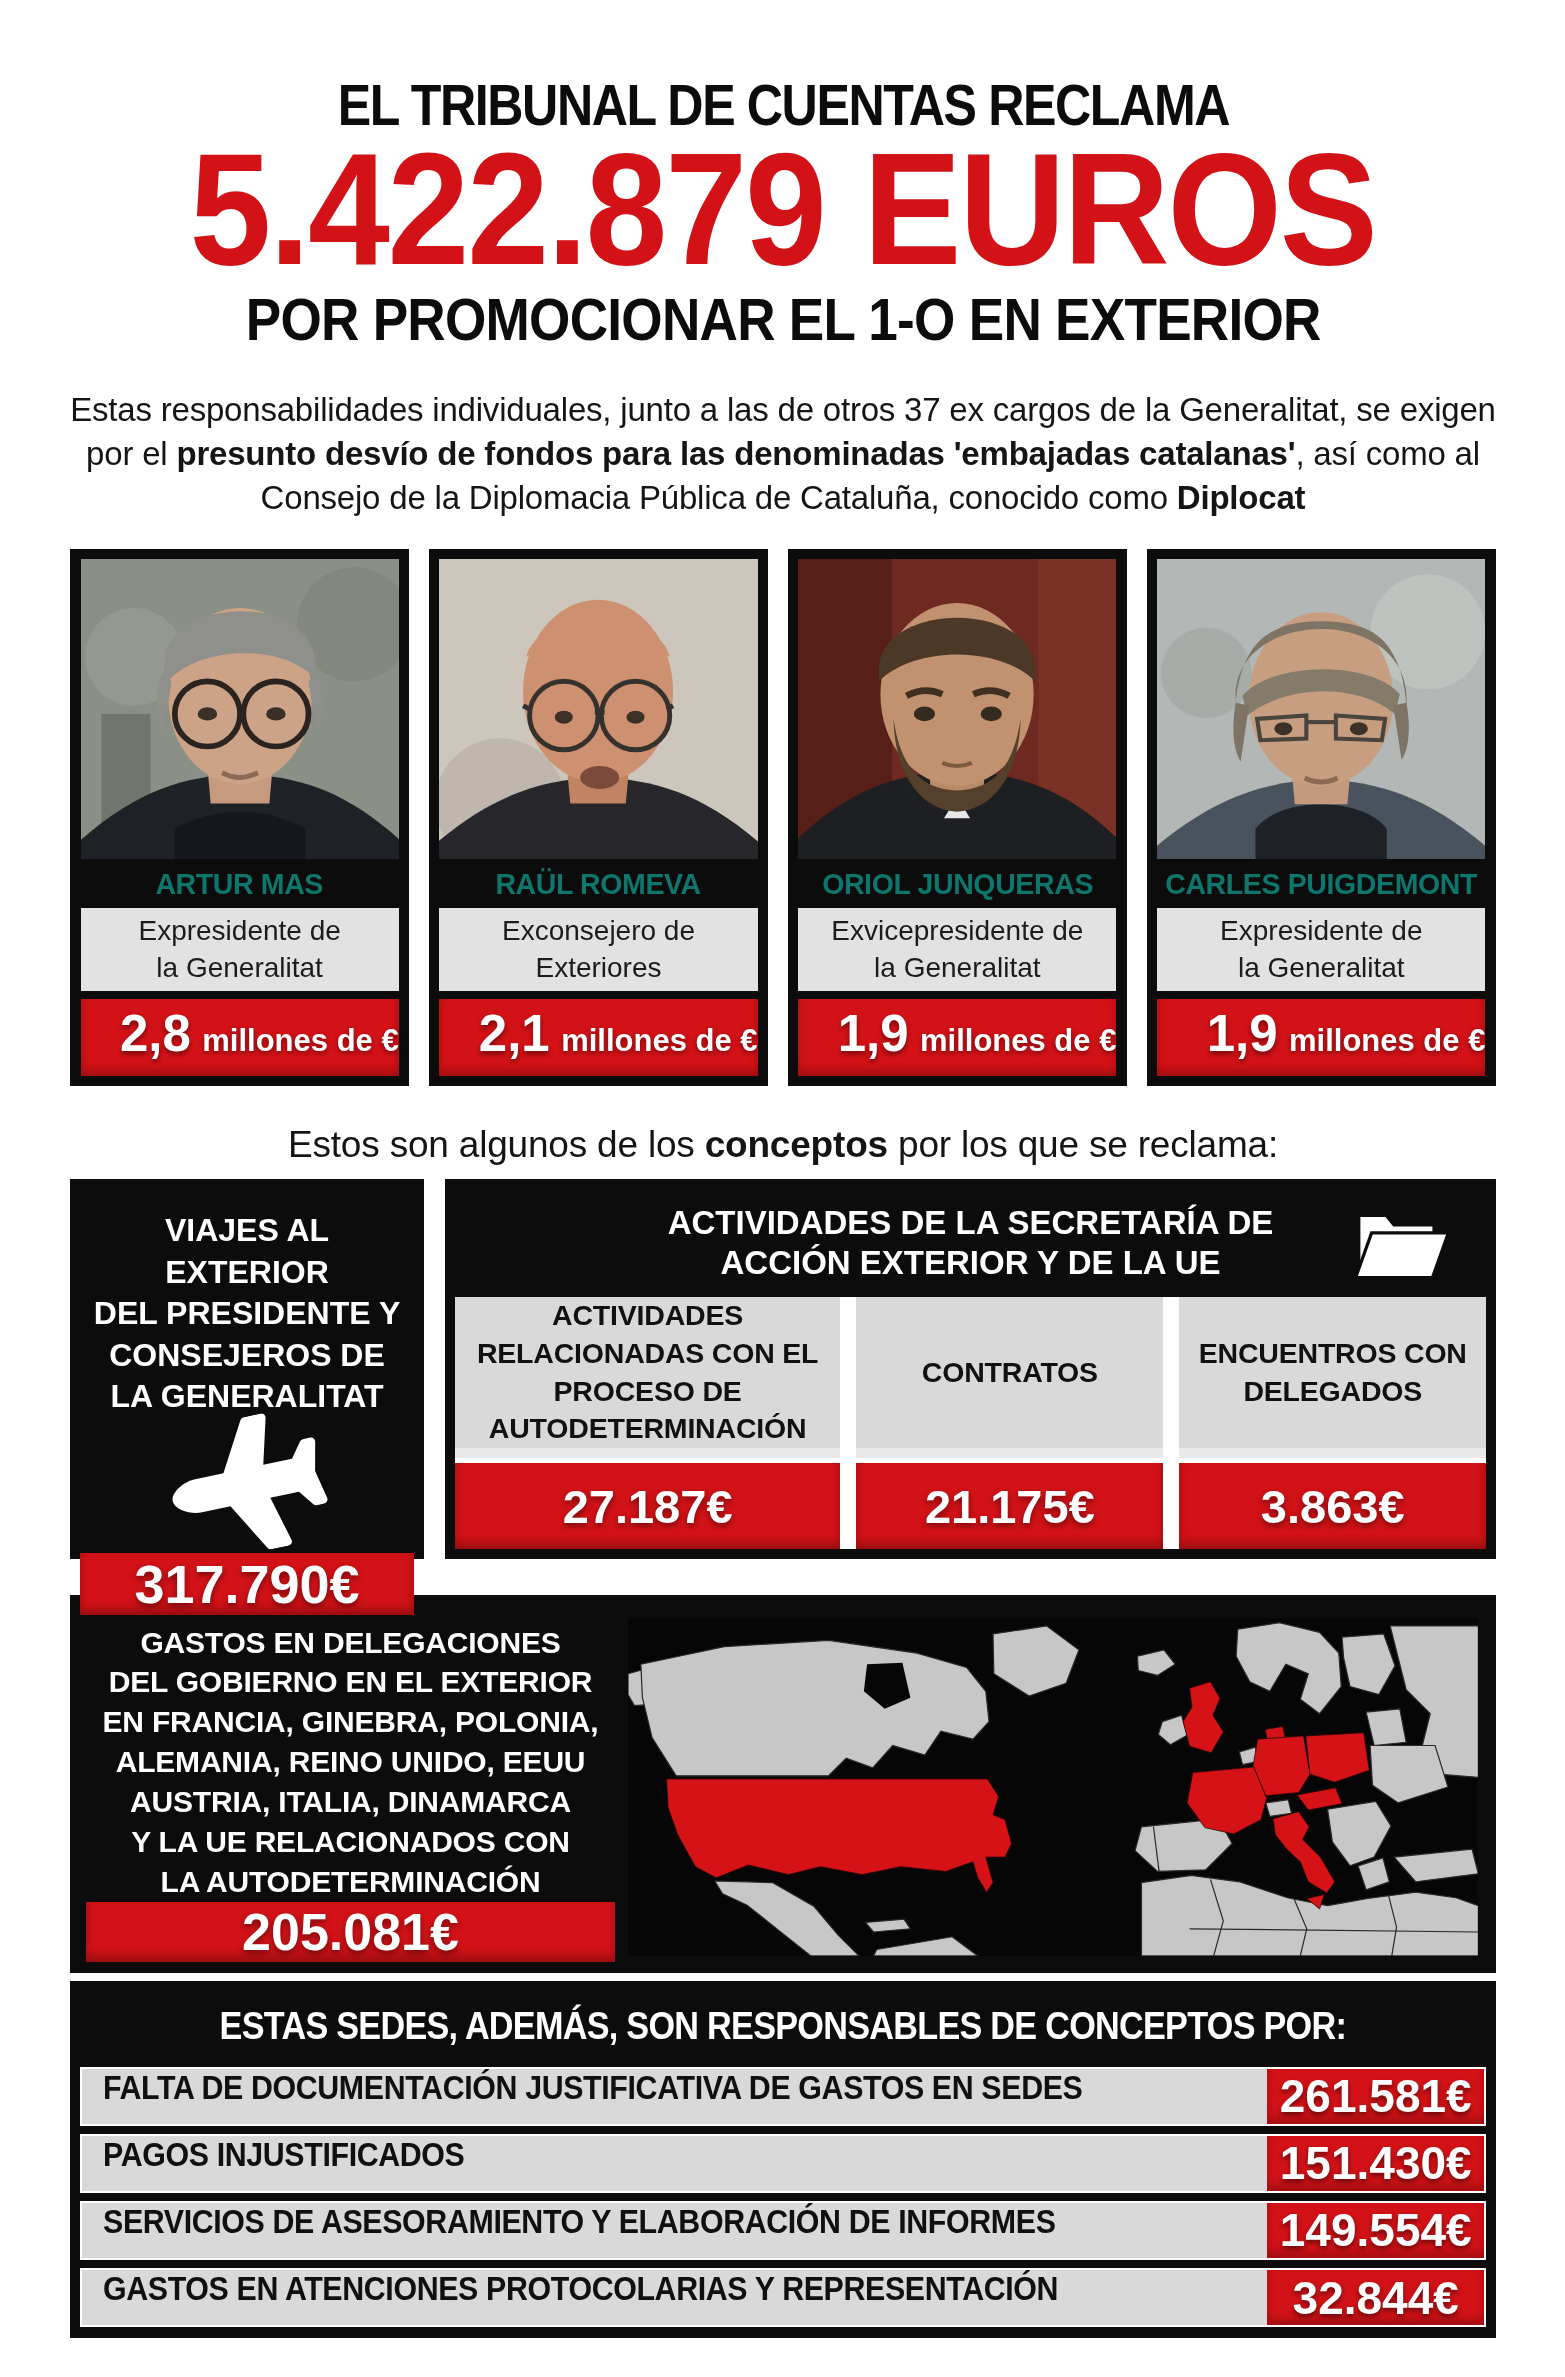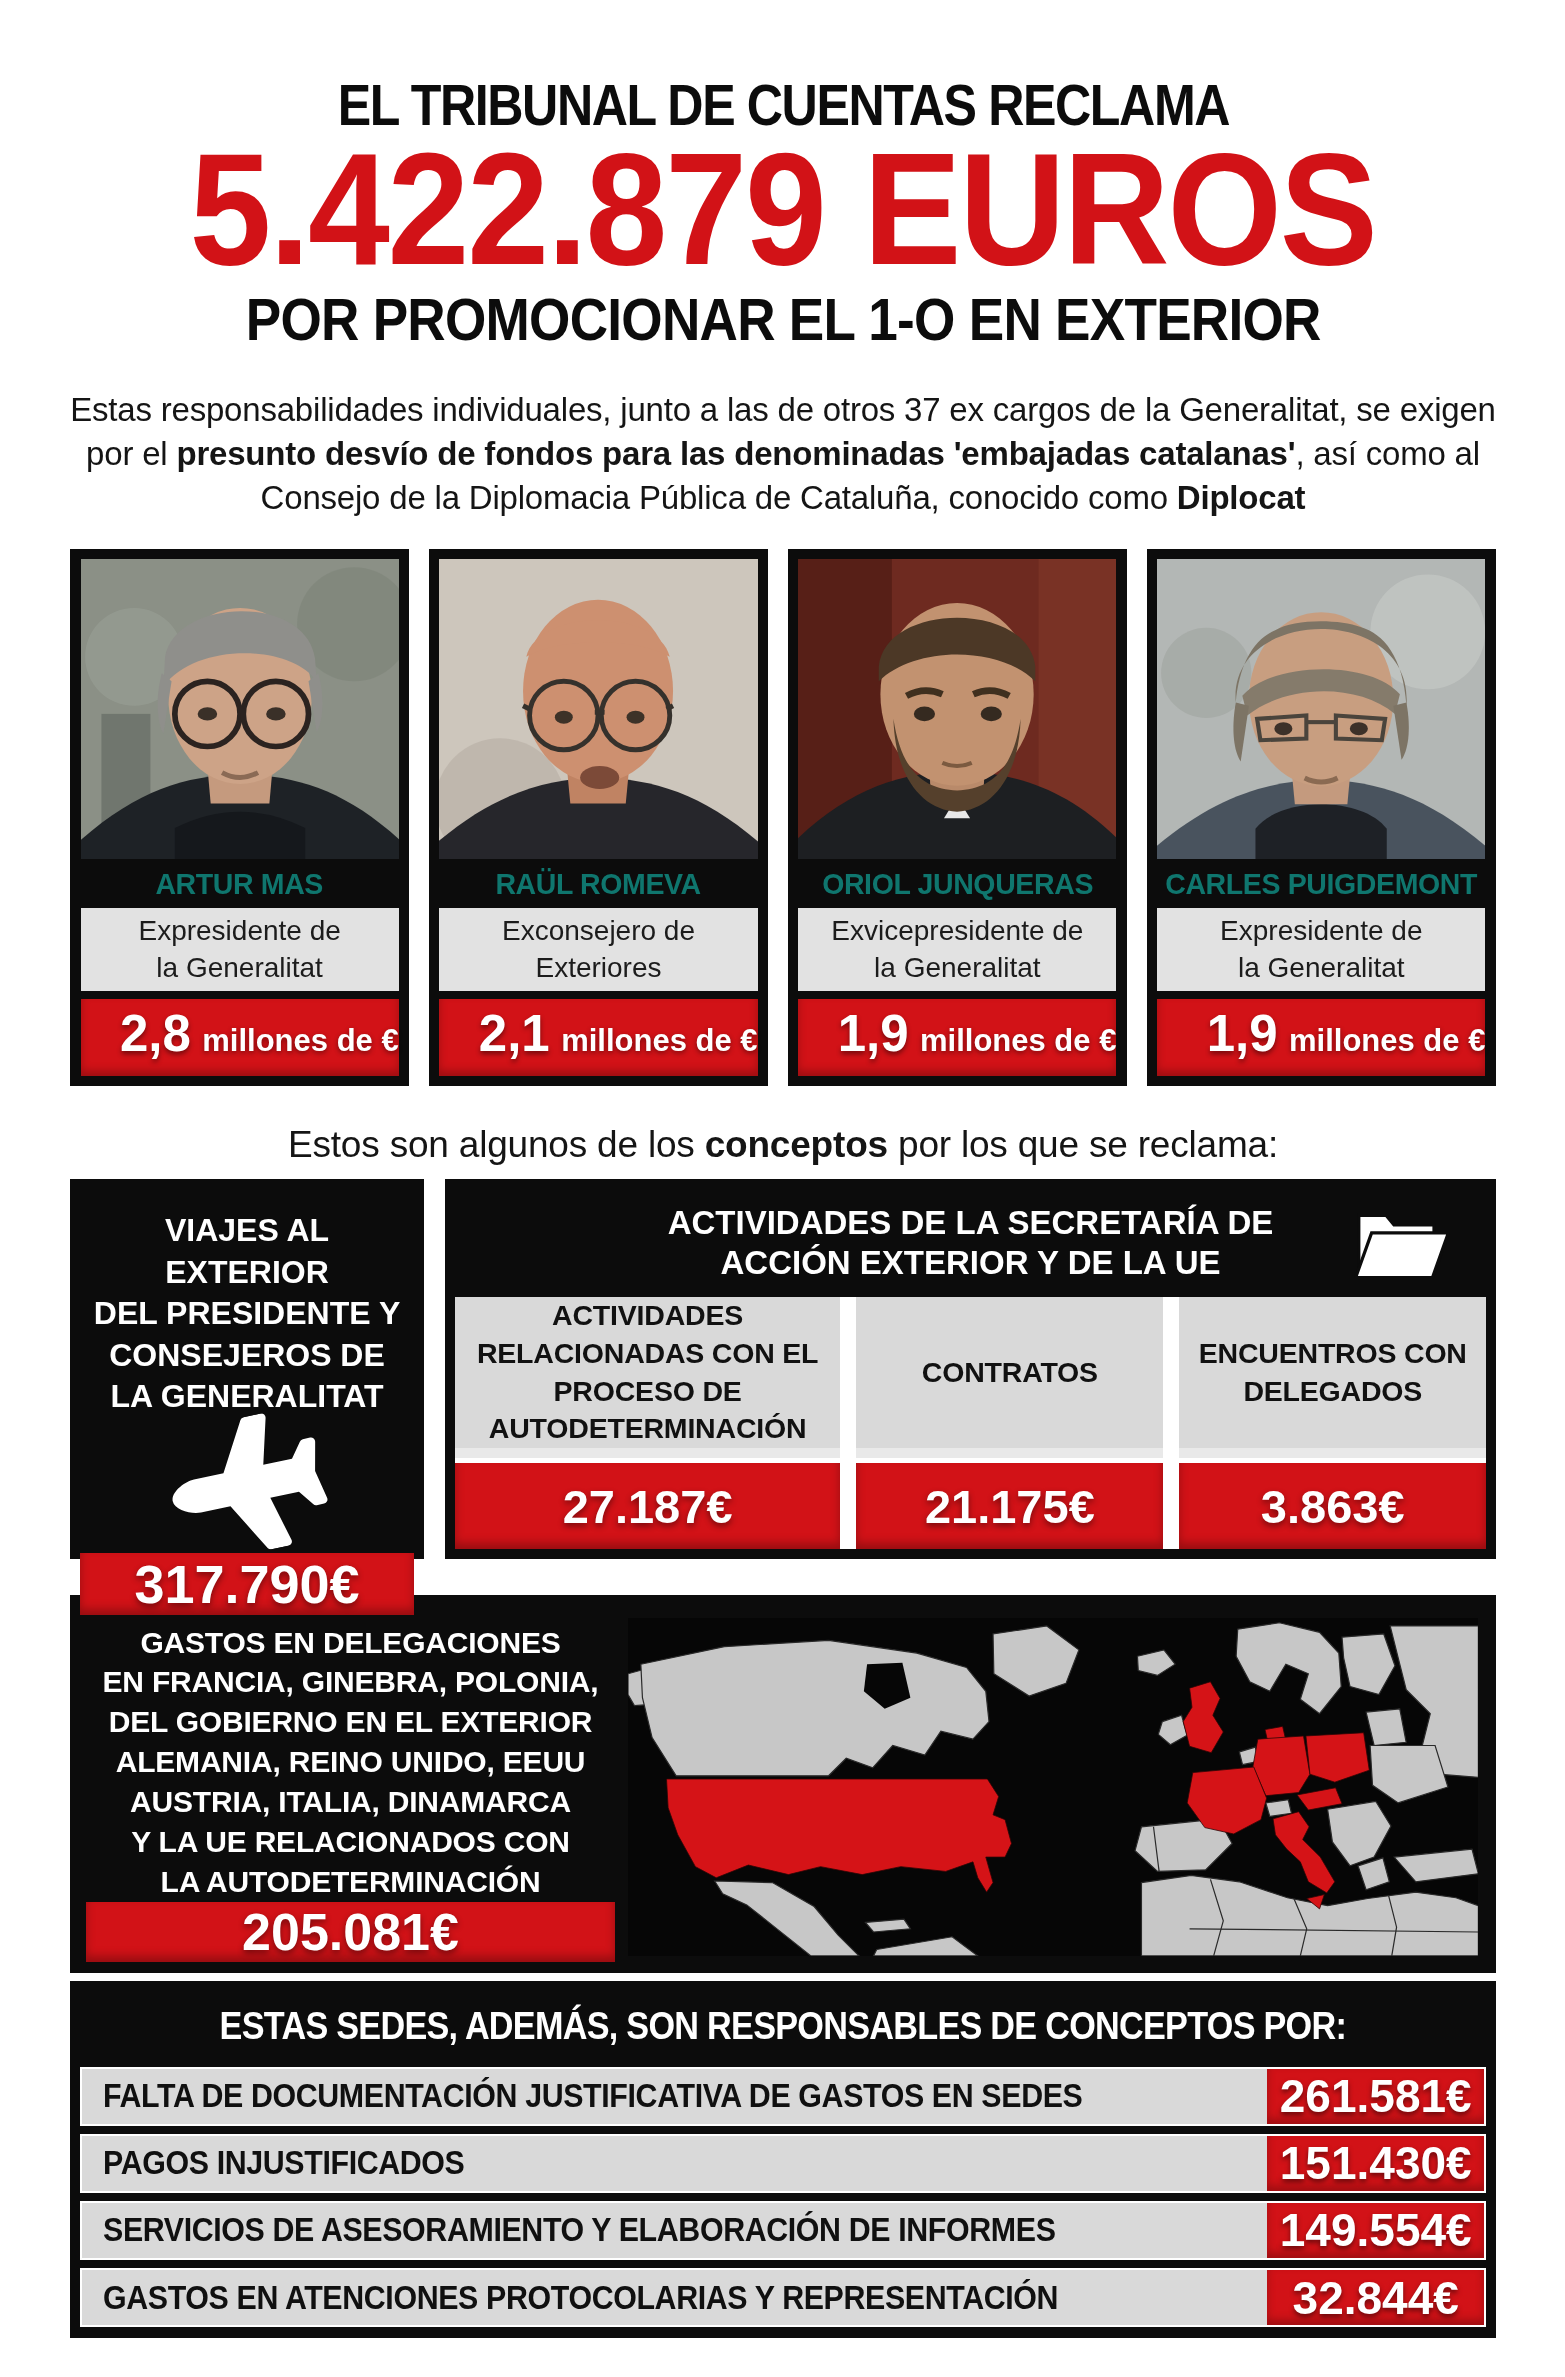--- a/index.html
+++ b/index.html
@@ -71,21 +71,21 @@
   .map-title{flex:1;color:#fff;font-weight:700;font-size:30px;line-height:1.33;text-align:center;padding-top:11.4px;letter-spacing:-0.2px;}
   .map-left .band-red{height:83px;font-size:52px;text-shadow:0 3.3px 6.5px rgba(0,0,0,.45);}
   .map-area{flex:1;padding:6.5px 1.6px 1.6px 13px;}
   .map-area svg{display:block;width:100%;height:100%;}
 
   
   .sedes{width:1426px;margin:8.2px auto 0;background:var(--ink);padding:13px 9.8px 11.4px;}
   .sedes-hdr{height:64px;display:flex;align-items:center;justify-content:center;color:#fff;font-weight:700;font-size:38px;letter-spacing:-0.8px;}
   .sedes-hdr span{display:inline-block;transform:scaleX(.9);white-space:nowrap;}
   .srow{display:flex;height:59px;margin-top:8.2px;border:2.4px solid #fff;}
-  .srow-label{flex:1;background:var(--col-gray);display:flex;align-items:center;padding-left:21px;font-weight:700;font-size:33px;color:#101010;overflow:hidden;}
+  .srow-label{flex:1;background:var(--col-gray);display:flex;padding-left:21px;font-weight:700;font-size:33px;color:#101010;overflow:hidden;}
   .srow-label span{display:inline-block;transform:scaleX(.92);transform-origin:left center;white-space:nowrap;letter-spacing:-0.4px;}
   .srow-amount{width:217px;background:var(--red);display:flex;align-items:center;justify-content:center;color:#fff;font-weight:700;font-size:46px;text-shadow:0 3.3px 5.7px rgba(0,0,0,.5);box-shadow:inset 0 -4.9px 8.2px rgba(0,0,0,.25);}
 
   
   .footer{margin-top:28px;text-align:center;font-weight:700;font-size:46px;letter-spacing:-0.8px;}
   .footer .press{color:#c90d12;}
 </style>
 </head>
 <body>
 
@@ -296,22 +296,22 @@
         </div>
       </div>
     </div>
 
   </div>
 
   <div class="mapbox">
     <div class="map-left">
       <div class="map-title">
         <div>GASTOS EN DELEGACIONES</div>
+        <div>DEL GOBIERNO EN EL EXTERIOR</div>
         <div>EN FRANCIA, GINEBRA, POLONIA,</div>
-        <div>DEL GOBIERNO EN EL EXTERIOR</div>
         <div>ALEMANIA, REINO UNIDO, EEUU</div>
         <div>AUSTRIA, ITALIA, DINAMARCA</div>
         <div>Y LA UE RELACIONADOS CON</div>
         <div>LA AUTODETERMINACIÓN</div>
       </div>
       <div class="band-sep"></div>
       <div class="band-red">
           <span>205.081€</span>
         </div>
     </div>

